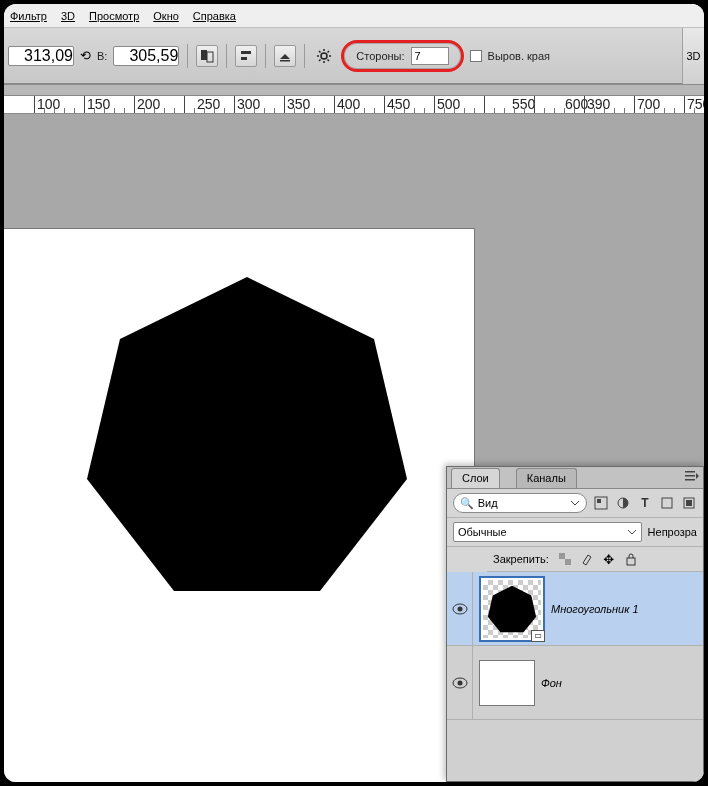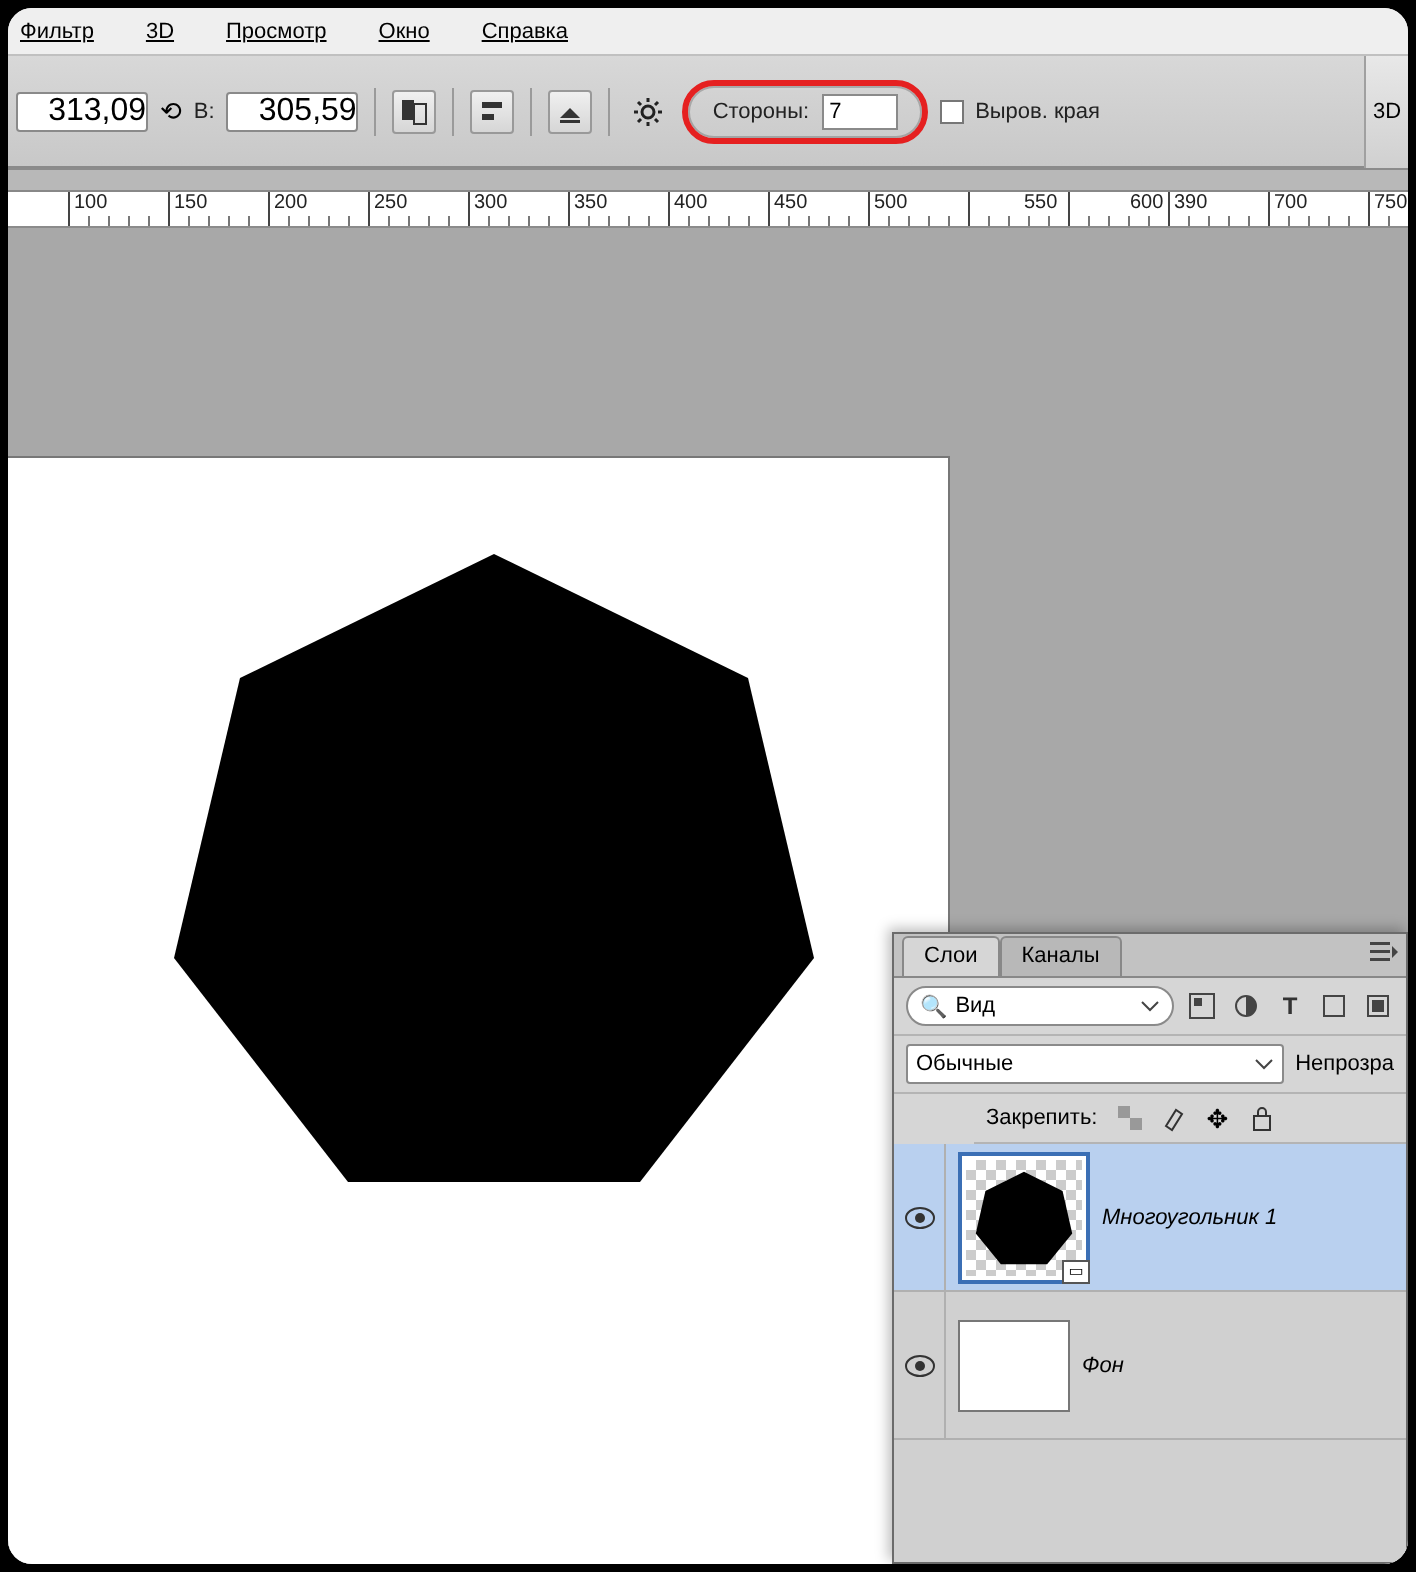--- a/index.html
+++ b/index.html
@@ -1,46 +1,46 @@
 <!DOCTYPE html>
 <html><head>
 <meta charset="utf-8">
 <style>
   * { box-sizing: border-box; margin: 0; padding: 0; }
   html, body { width: 708px; height: 786px; overflow: hidden; font-family: Tahoma, Arial, sans-serif; font-size: 11px; background: #000; }
   .frame { position: absolute; inset: 0; border: 4px solid #000; border-radius: 16px; background: #fff; overflow: hidden; }
   
-  .menubar { position: absolute; left: 0; right: 0; top: 0; height: 24px; background: #efefef; display: flex; align-items: center; padding: 0 6px; gap: 26px; border-bottom: 1px solid #c0c0c0; }
+  .menubar { position: absolute; left: 0; right: 0; top: 0; height: 24px; background: #efefef; display: flex; align-items: center; padding: 0 6px; gap: 14px; border-bottom: 1px solid #c0c0c0; }
   .menubar span { cursor: default; }
   .menubar .ul { text-decoration: underline; }
   
   .optbar { position: absolute; left: 0; right: 0; top: 24px; height: 56px; background: linear-gradient(#d8d8d8,#c8c8c8); border-bottom: 1px solid #8a8a8a; display: flex; align-items: center; padding: 0 4px; gap: 6px; }
   .field-readout { width: 66px; height: 20px; background: #fff; border: 1px solid #8a8a8a; border-radius: 2px; text-align: right; padding: 2px 0; font-size: 16px; }
   .opt-label { font-size: 11px; color: #222; }
   .link-icon { font-size: 13px; }
   .smallbtn { width: 22px; height: 22px; border: 1px solid #999; background: linear-gradient(#f0f0f0,#d6d6d6); display: flex; align-items: center; justify-content: center; border-radius: 2px; cursor: pointer; }
   .smallbtn svg { width: 14px; height: 14px; }
   .gearbtn { width: 22px; height: 22px; display: flex; align-items: center; justify-content: center; cursor: pointer; }
   .sides-group { display: flex; align-items: center; gap: 6px; border: 3px solid #e52020; border-radius: 16px; padding: 4px 12px; box-shadow: 0 0 0 1px rgba(0,0,0,.2) inset; }
   .sides-input { width: 38px; height: 18px; background: #fff; border: 1px solid #8a8a8a; font-size: 11px; padding: 1px 3px; text-align: left; }
   .checkbox-sq { width: 12px; height: 12px; border: 1px solid #777; background: #fff; display: inline-block; }
   .threeD { position: absolute; right: 0; top: 0; width: 22px; height: 56px; display:flex; align-items:center; justify-content:center; background: linear-gradient(#e8e8e8,#d0d0d0); border-left:1px solid #a0a0a0; font-size:11px;}
   
   .rulerbar { position: absolute; left: 0; right: 0; top: 80px; height: 30px; background: #b8b8b8; border-top: 1px solid #8b8b8b; border-bottom: 1px solid #8b8b8b; }
   .ruler { position: absolute; left: 0; right: 0; bottom: 0; height: 18px; background: #fff; border-top: 1px solid #888; overflow: hidden; }
   .ruler .tick { position: absolute; top: 0; width: 1px; height: 18px; background: #444; }
   .ruler .tick.small { height: 6px; top: 12px; background:#777;}
-  .ruler .num { position: absolute; top: 0; font-size: 10px; color: #222; transform: translateX(1px); }
+  .ruler .num { position: absolute; top: 0; font-size: 14px; color: #222; transform: translateX(1px); }
   
   .workarea { position: absolute; left: 0; right: 0; top: 110px; bottom: 0; background: #a8a8a8; }
   .doc { position: absolute; left: 0; top: 115px; width: 470px; height: 560px; background: #fff; box-shadow: 0 0 0 1px #777; }
   .heptagon { position: absolute; left: 78px; top: 40px; }
   
   .panel { position: absolute; right: 0; bottom: 0; width: 258px; height: 316px; background: #d6d6d6; border: 1px solid #6b6b6b; box-shadow: -2px -2px 6px rgba(0,0,0,.25); display: flex; flex-direction: column; }
-  .panel-tabs { height: 22px; display: flex; align-items: flex-end; background: #c2c2c2; border-bottom: 1px solid #888; padding-left: 4px; gap: 0; position: relative; }
+  .panel-tabs { height: 22px; display: flex; align-items: flex-end; background: #c2c2c2; border-bottom: 1px solid #888; padding-left: 4px; gap: 16px; position: relative; }
   .ptab { height: 20px; padding: 3px 10px 0 10px; font-size: 11px; border: 1px solid #888; border-bottom: none; background: #d6d6d6; border-radius: 3px 3px 0 0; cursor: pointer; }
   .ptab.inactive { background: #b8b8b8; }
   .panel-menu { position: absolute; right: 4px; top: 3px; cursor: pointer; }
   .panel-row { display: flex; align-items: center; gap: 6px; padding: 4px 6px; border-bottom: 1px solid #b4b4b4; font-size: 11px; }
   .searchbox { flex: 1; height: 20px; background: #fff; border: 1px solid #8a8a8a; border-radius: 10px; display: flex; align-items: center; padding: 0 6px; gap: 4px; }
   .dd { width: 10px; height: 10px; }
   .type-icons { display: flex; gap: 6px; margin-left: auto; }
   .type-icons span { width: 16px; height: 16px; display:flex; align-items:center; justify-content:center; cursor:pointer; color:#333;}
   .blend-select { flex: 1; height: 20px; border: 1px solid #8a8a8a; background: #fff; padding: 0 4px; display: flex; align-items: center; justify-content: space-between; border-radius: 2px; cursor:pointer;}
   .lockrow { padding: 4px 6px; display: flex; align-items: center; gap: 8px; border-bottom: 1px solid #b4b4b4; margin-left: 40px; }
@@ -136,21 +136,21 @@
         <div class="tick small" style="left: 100px;"></div>
         <div class="tick small" style="left: 110px;"></div>
         <div class="tick small" style="left: 120px;"></div>
         <div class="tick" style="left: 130px;"></div>
         <div class="num" style="left: 132px;">200</div>
         <div class="tick small" style="left: 140px;"></div>
         <div class="tick small" style="left: 150px;"></div>
         <div class="tick small" style="left: 160px;"></div>
         <div class="tick small" style="left: 170px;"></div>
         <div class="tick" style="left: 180px;"></div>
-        <div class="num" style="left: 182px;">250</div>
+        <div class="num" style="left: 192px;">250</div>
         <div class="tick small" style="left: 190px;"></div>
         <div class="tick small" style="left: 200px;"></div>
         <div class="tick small" style="left: 210px;"></div>
         <div class="tick small" style="left: 220px;"></div>
         <div class="tick" style="left: 230px;"></div>
         <div class="num" style="left: 232px;">300</div>
         <div class="tick small" style="left: 240px;"></div>
         <div class="tick small" style="left: 250px;"></div>
         <div class="tick small" style="left: 260px;"></div>
         <div class="tick small" style="left: 270px;"></div>

